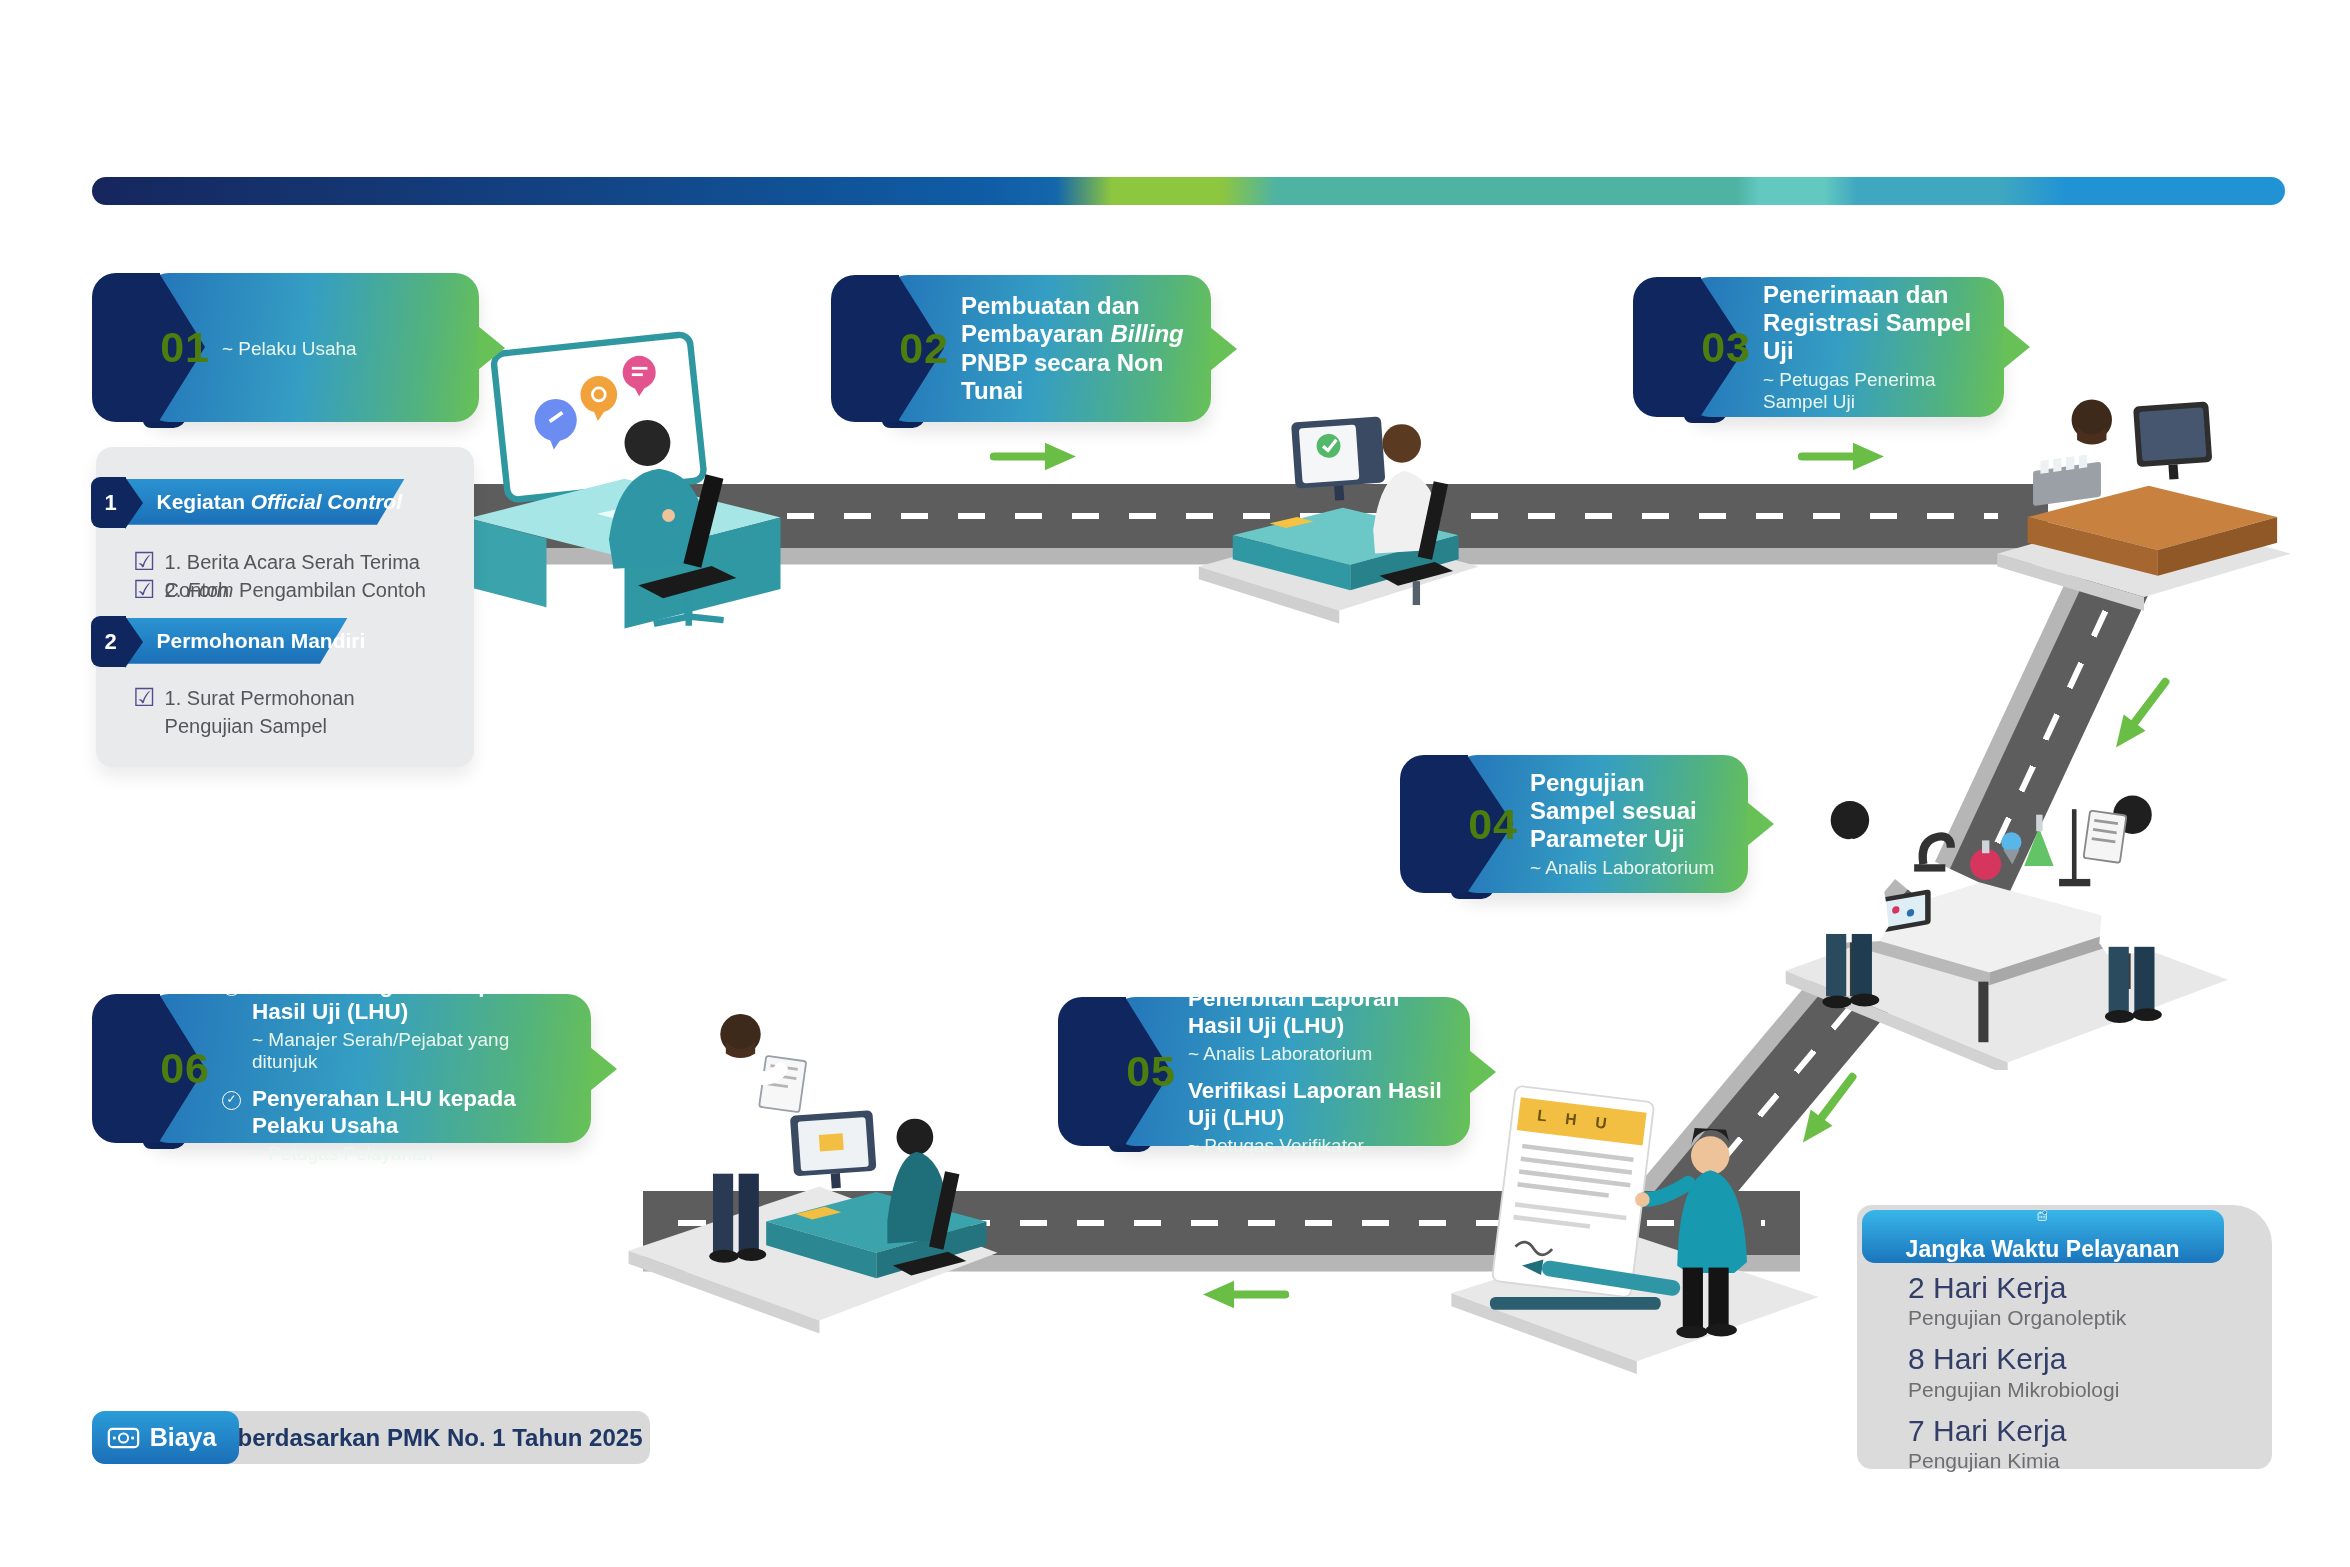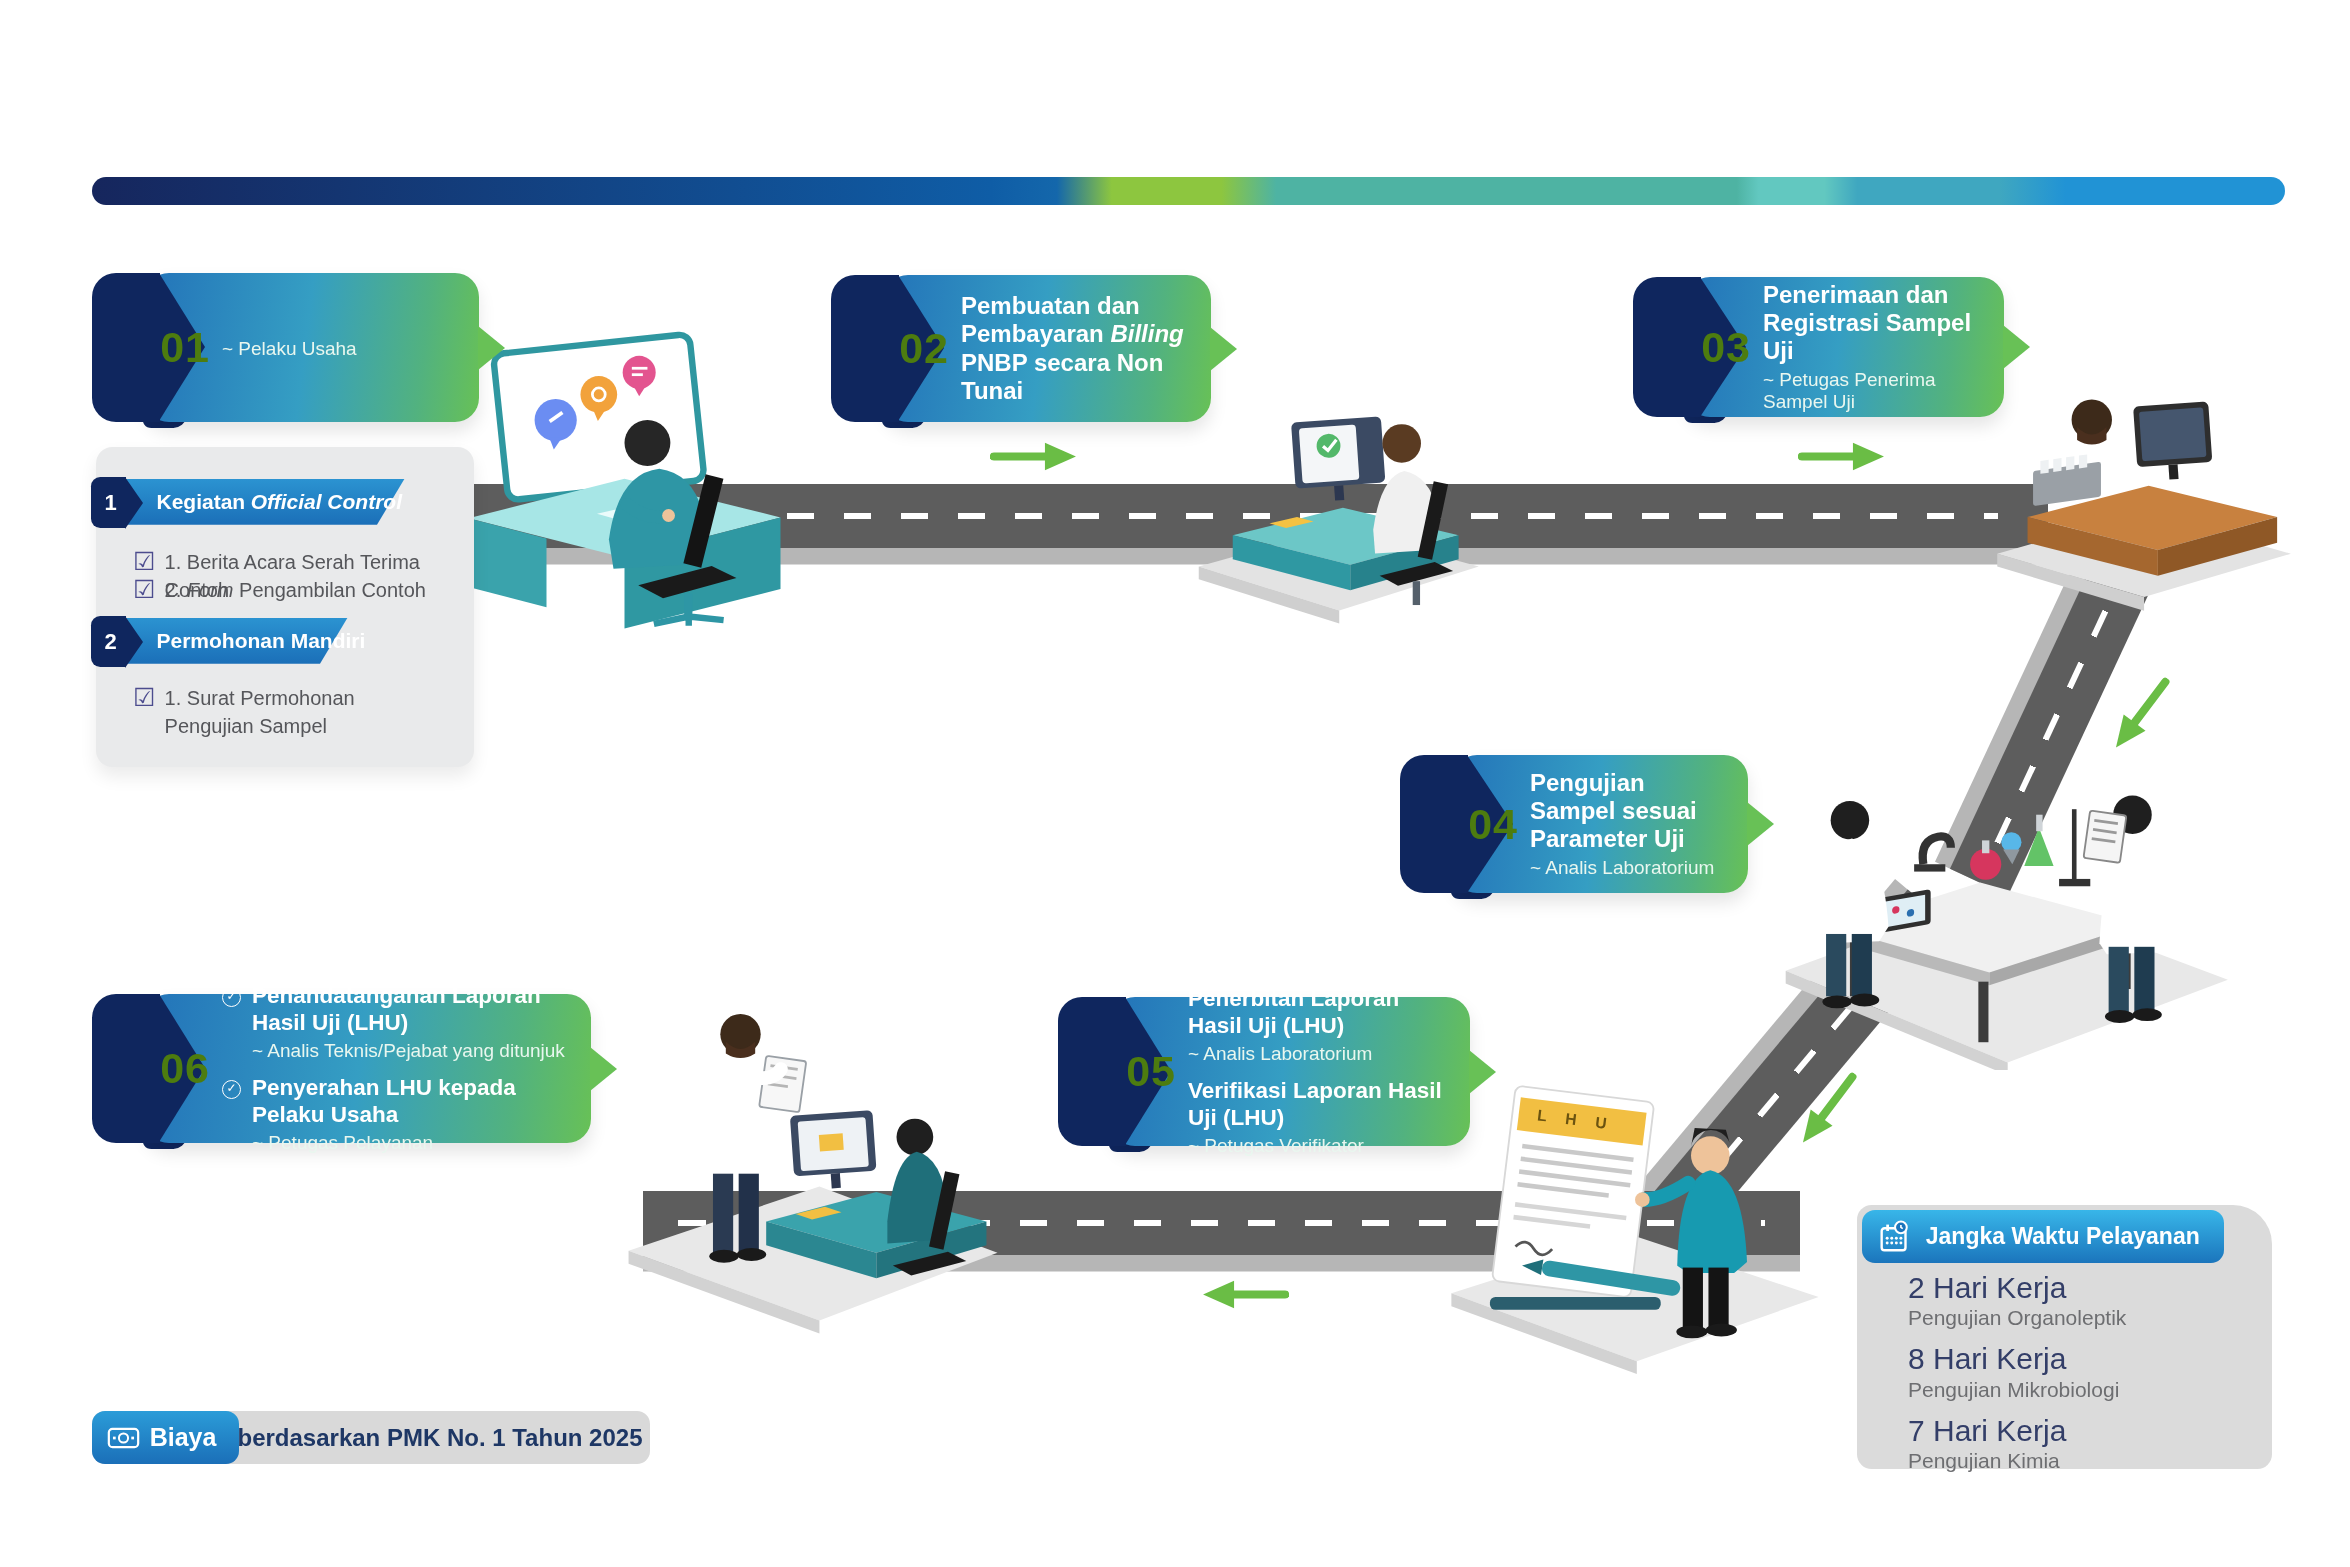--- a/index.html
+++ b/index.html
@@ -58,21 +58,21 @@
   .ribbon .rlabel { position:absolute; left:66px; top:1.8px; height:46px; display:flex; align-items:center;
     color:#fff; font-weight:bold; font-size:21px; white-space:nowrap; }
   .ribbon .rlabel i { font-style:italic; margin-left:5.5px; }
   .chk { position:absolute; display:flex; gap:9.2px; font-size:20px; color:#55565a; line-height:1.4; width:312px; }
   .chk .box { color:#4c4c8e; font-size:25px; line-height:1.1; }
   
   .jwp { position:absolute; left:1857px; top:1205px; width:415px; height:264px; background:#dbdbdb;
     border-radius:14.7px 39px 14.7px 14.7px; z-index:4; }
   .jwp-header { position:absolute; left:4.6px; top:4.6px; width:362px; height:53px;
     background:linear-gradient(180deg,#38b6e9 0%,#1b75bc 100%); border-radius:13px;
-    display:flex; align-items:center; gap:14.7px; padding:0 16.5px; color:#fff; font-weight:bold; font-size:23px; }
+    display:flex; align-items:center; gap:14.7px; padding:0 16.5px; color:#fff; font-weight:bold; font-size:23px;flex-direction:column; }
   .jwp-body { position:absolute; left:51px; top:66px; right:18.4px; }
   .jwp-entry { margin-bottom:12px; }
   .jwp-dur { font-size:30px; font-weight:normal; color:#333e68; line-height:1.15; }
   .jwp-svc { font-size:21px; color:#6d6e71; margin-top:0.9px; }
   
   .biaya-note { position:absolute; left:92px; top:1411px; width:558px; height:53px; background:#d9d9d9; border-radius:13px;
     z-index:4; display:flex; align-items:center; justify-content:center; padding-left:138px;
     color:#1e3765; font-weight:bold; font-size:24px; }
   .biaya-pill { position:absolute; left:92px; top:1411px; width:147px; height:53px;
     background:linear-gradient(180deg,#2b9cd8,#1b6fb8); border-radius:13px; z-index:5;
@@ -406,21 +406,21 @@
     <div class="b-grad"></div>
     <div class="b-tip"></div>
     <div class="b-navy"></div>
     <div class="b-navy-tri" style="border-width:74px 0 74px 46px;"></div>
     <div class="b-num">06</div>
     <div class="b-text" style="gap:13px;">
       <div class="b-item">
         <span class="bullet"><span>✓</span></span>
         <div class="txt">
           <div class="b-title"><span>Penandatanganan Laporan Hasil Uji (LHU)</span></div>
-          <div class="b-sub">~ Analis Teknis/Pejabat yang ditunjuk</div>
+          <div class="b-sub">~ Manajer Serah/Pejabat yang ditunjuk</div>
         </div>
       </div>
       <div class="b-item">
         <span class="bullet"><span>✓</span></span>
         <div class="txt">
           <div class="b-title"><span>Penyerahan LHU kepada Pelaku Usaha</span></div>
           <div class="b-sub">~ Petugas Pelayanan</div>
         </div>
       </div>
     </div>

